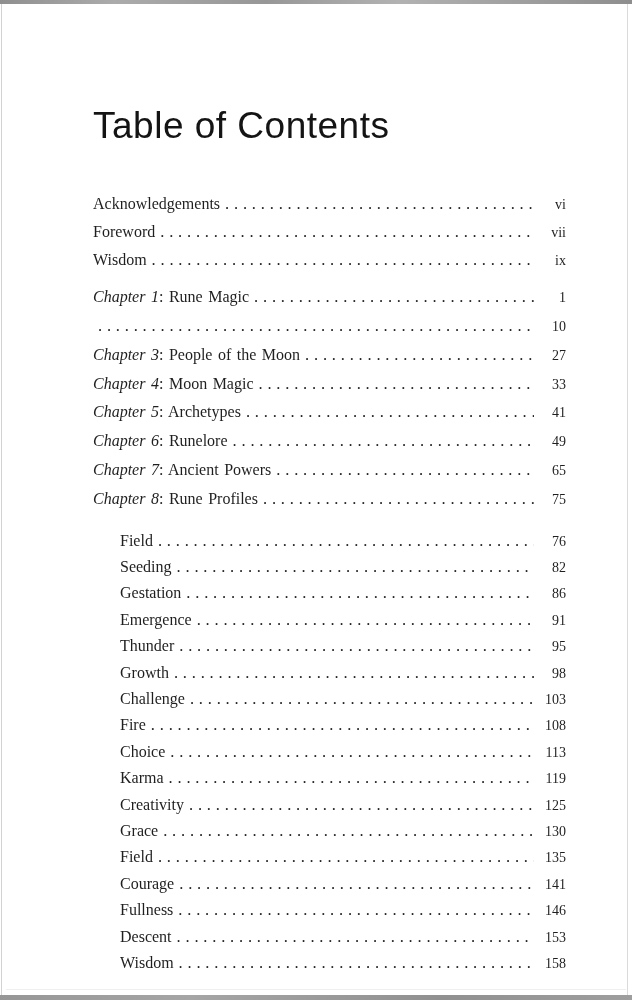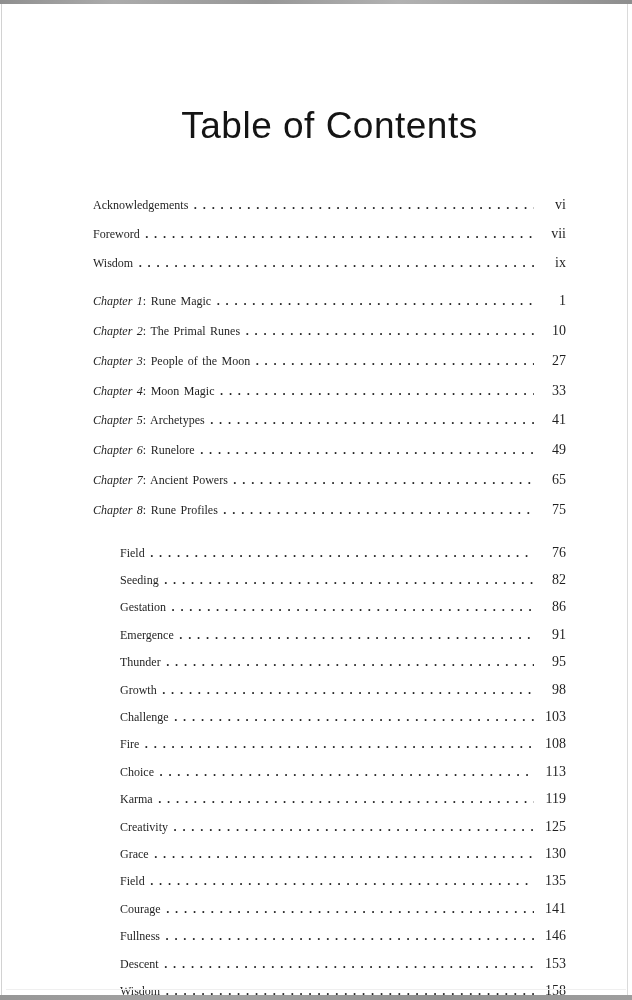--- a/index.html
+++ b/index.html
@@ -27,36 +27,36 @@
 
   .content { padding: 103px 66px 0 93px; }
 
   .page-title {
     margin: 0;
     font-family: "Liberation Sans", sans-serif;
     font-weight: 500;
     font-size: 37px;
     line-height: 1.22;
     letter-spacing: 0.5px;
-    text-align: center;
+    text-align: left;
     color: #141414;
   }
 
   .toc-group { }
   #front-matter { margin-top: 42px; }
   #front-matter .row { line-height: 27px; }
   #chapters { margin-top: 9px; }
   #chapters .row { line-height: 27.8px; }
   #profiles { margin-top: 14px; }
   #profiles .row { line-height: 25.4px; padding-left: 27px; }
 
   .row { display: flex; align-items: baseline; }
   .entry-title {
     white-space: nowrap;
-    font-size: 12px;
+    font-size: 16px;
     word-spacing: 1.5px;
     color: #1f1f1f;
   }
   .entry-title i { font-style: italic; }
   .leader {
     flex: 1;
     min-width: 0;
     overflow: hidden;
     white-space: nowrap;
     font-size: 16.5px;
@@ -102,21 +102,20 @@
           <span class="pagenum">ix</span>
         </div>
       </div>
     <div class="toc-group" id="chapters">
         <div class="row">
           <span class="entry-title"><i>Chapter 1</i>: Rune Magic</span>
           <span class="leader">................................................................................</span>
           <span class="pagenum">1</span>
         </div>
         <div class="row">
-          <span class="entry-title"><i>Chapter 2</i>: The Primal Runes</span>
           <span class="leader">................................................................................</span>
           <span class="pagenum">10</span>
         </div>
         <div class="row">
           <span class="entry-title"><i>Chapter 3</i>: People of the Moon</span>
           <span class="leader">................................................................................</span>
           <span class="pagenum">27</span>
         </div>
         <div class="row">
           <span class="entry-title"><i>Chapter 4</i>: Moon Magic</span>

